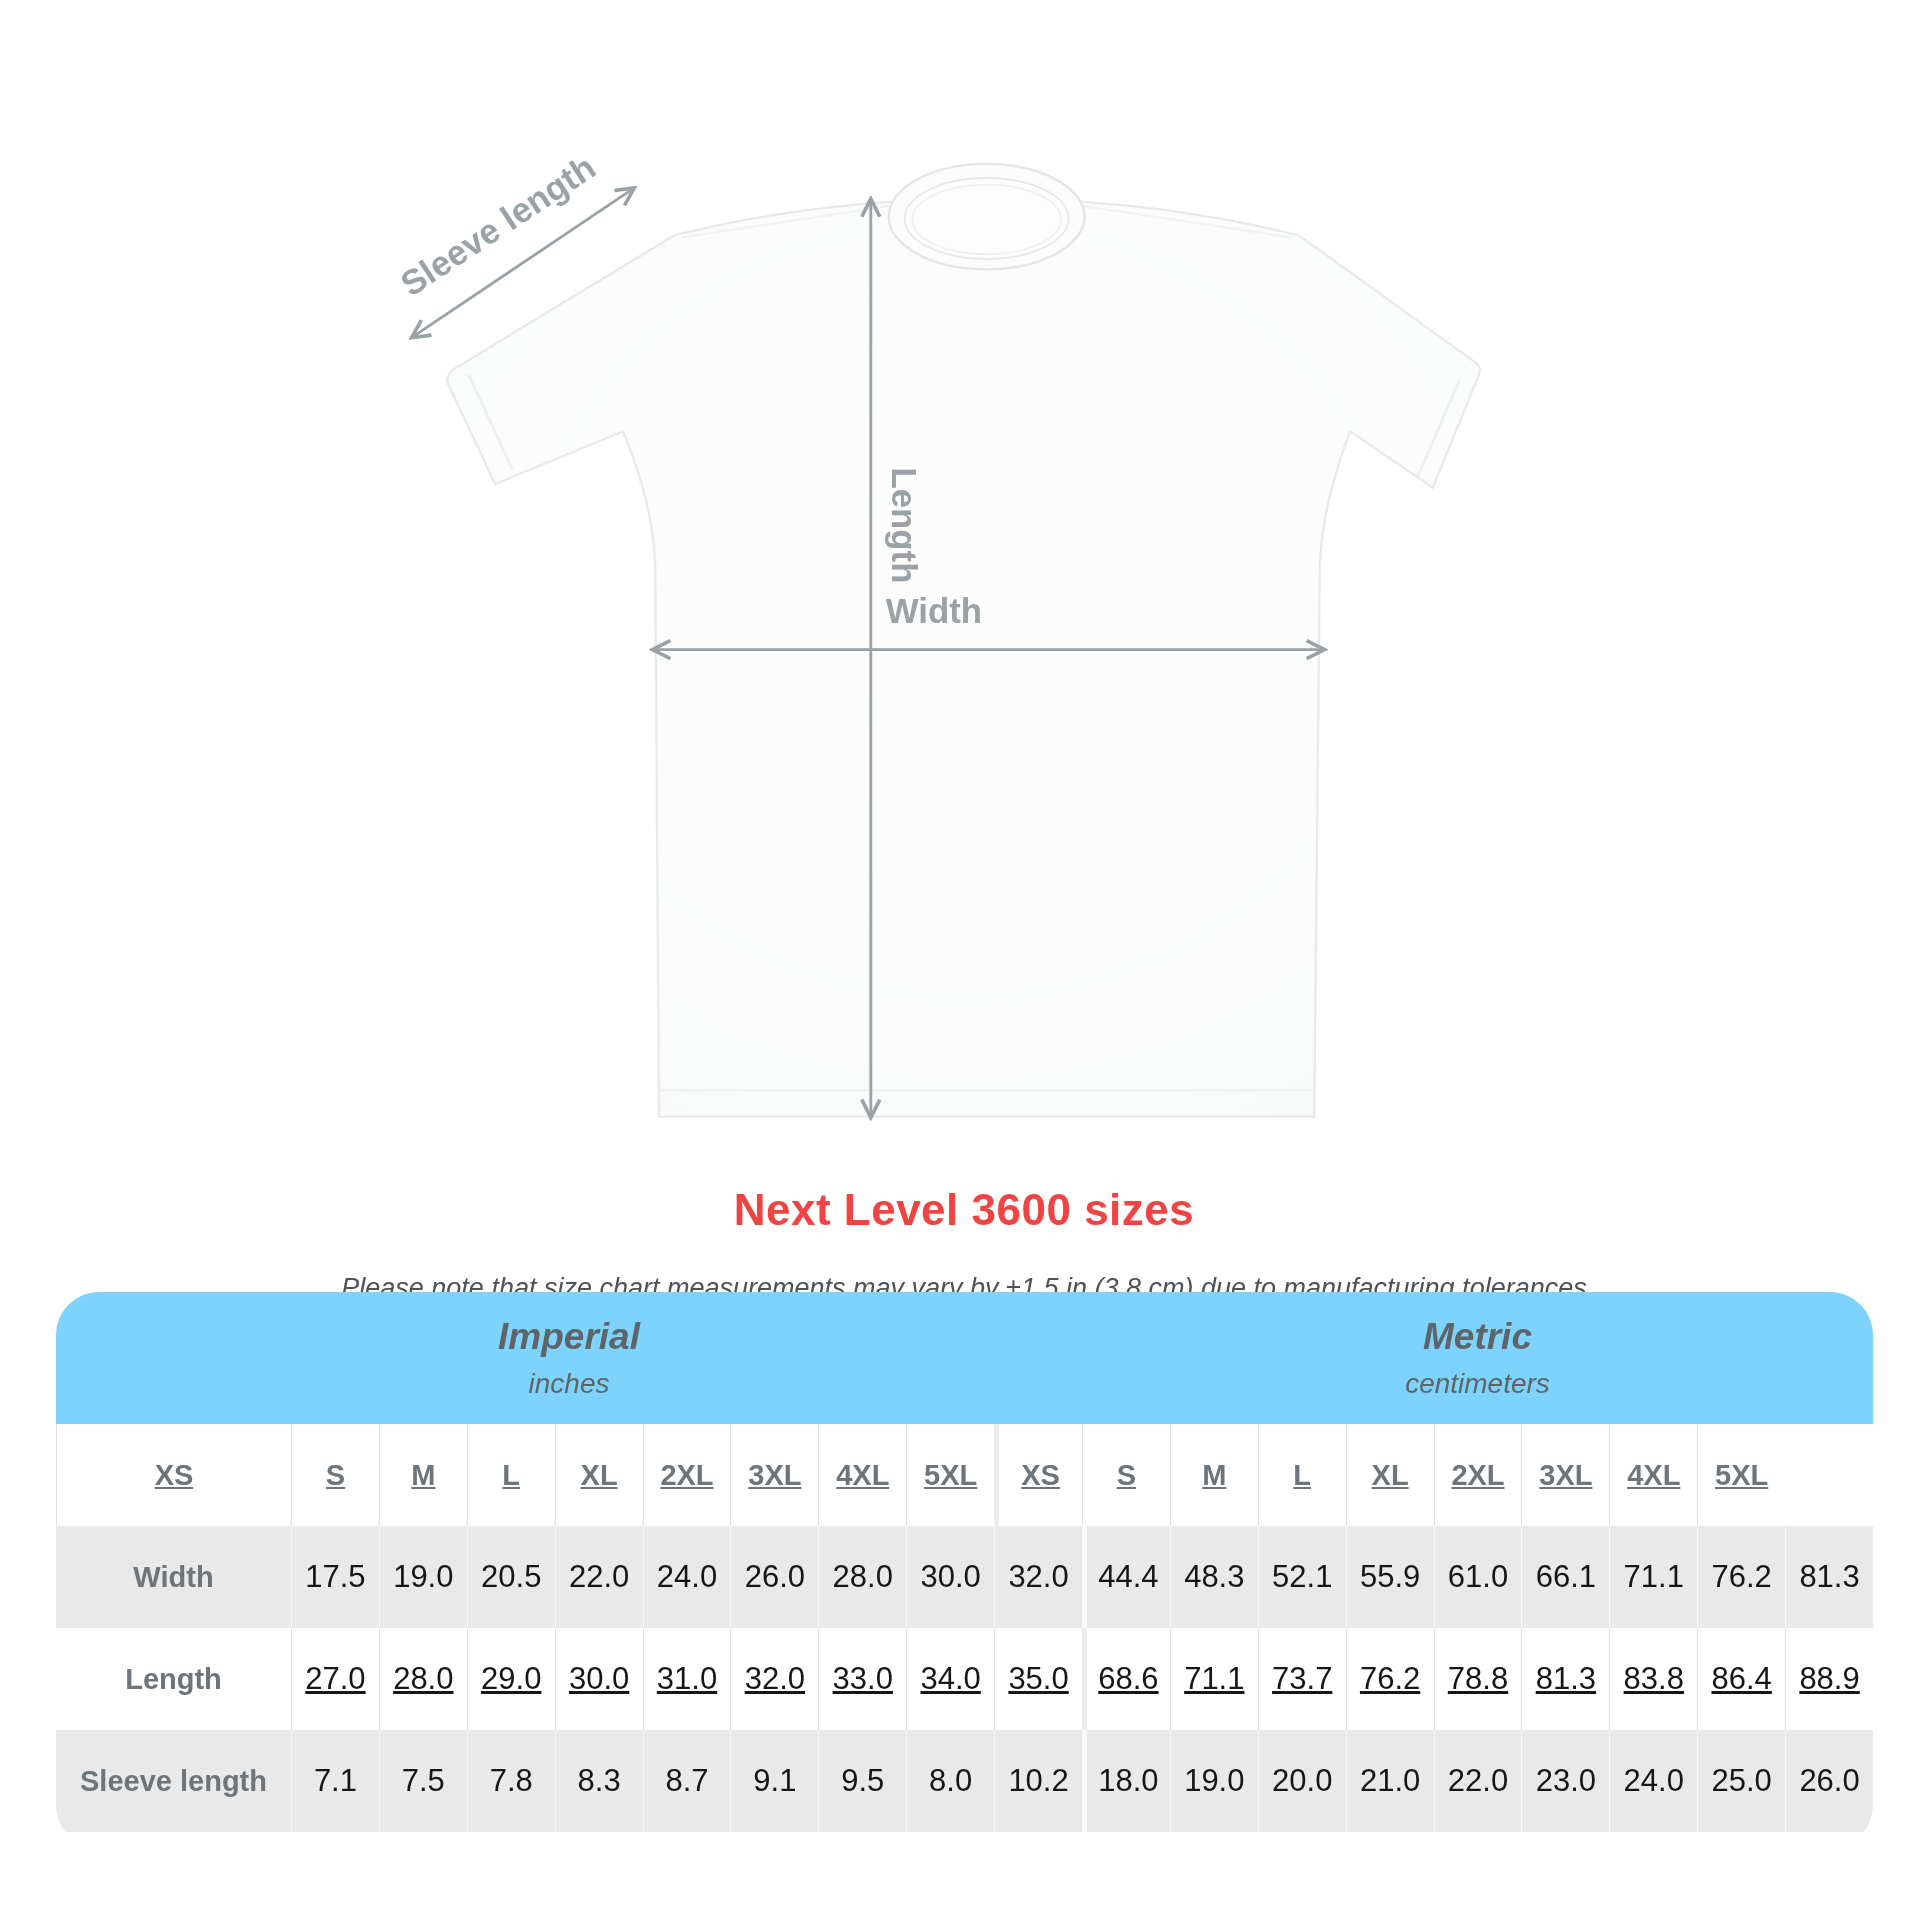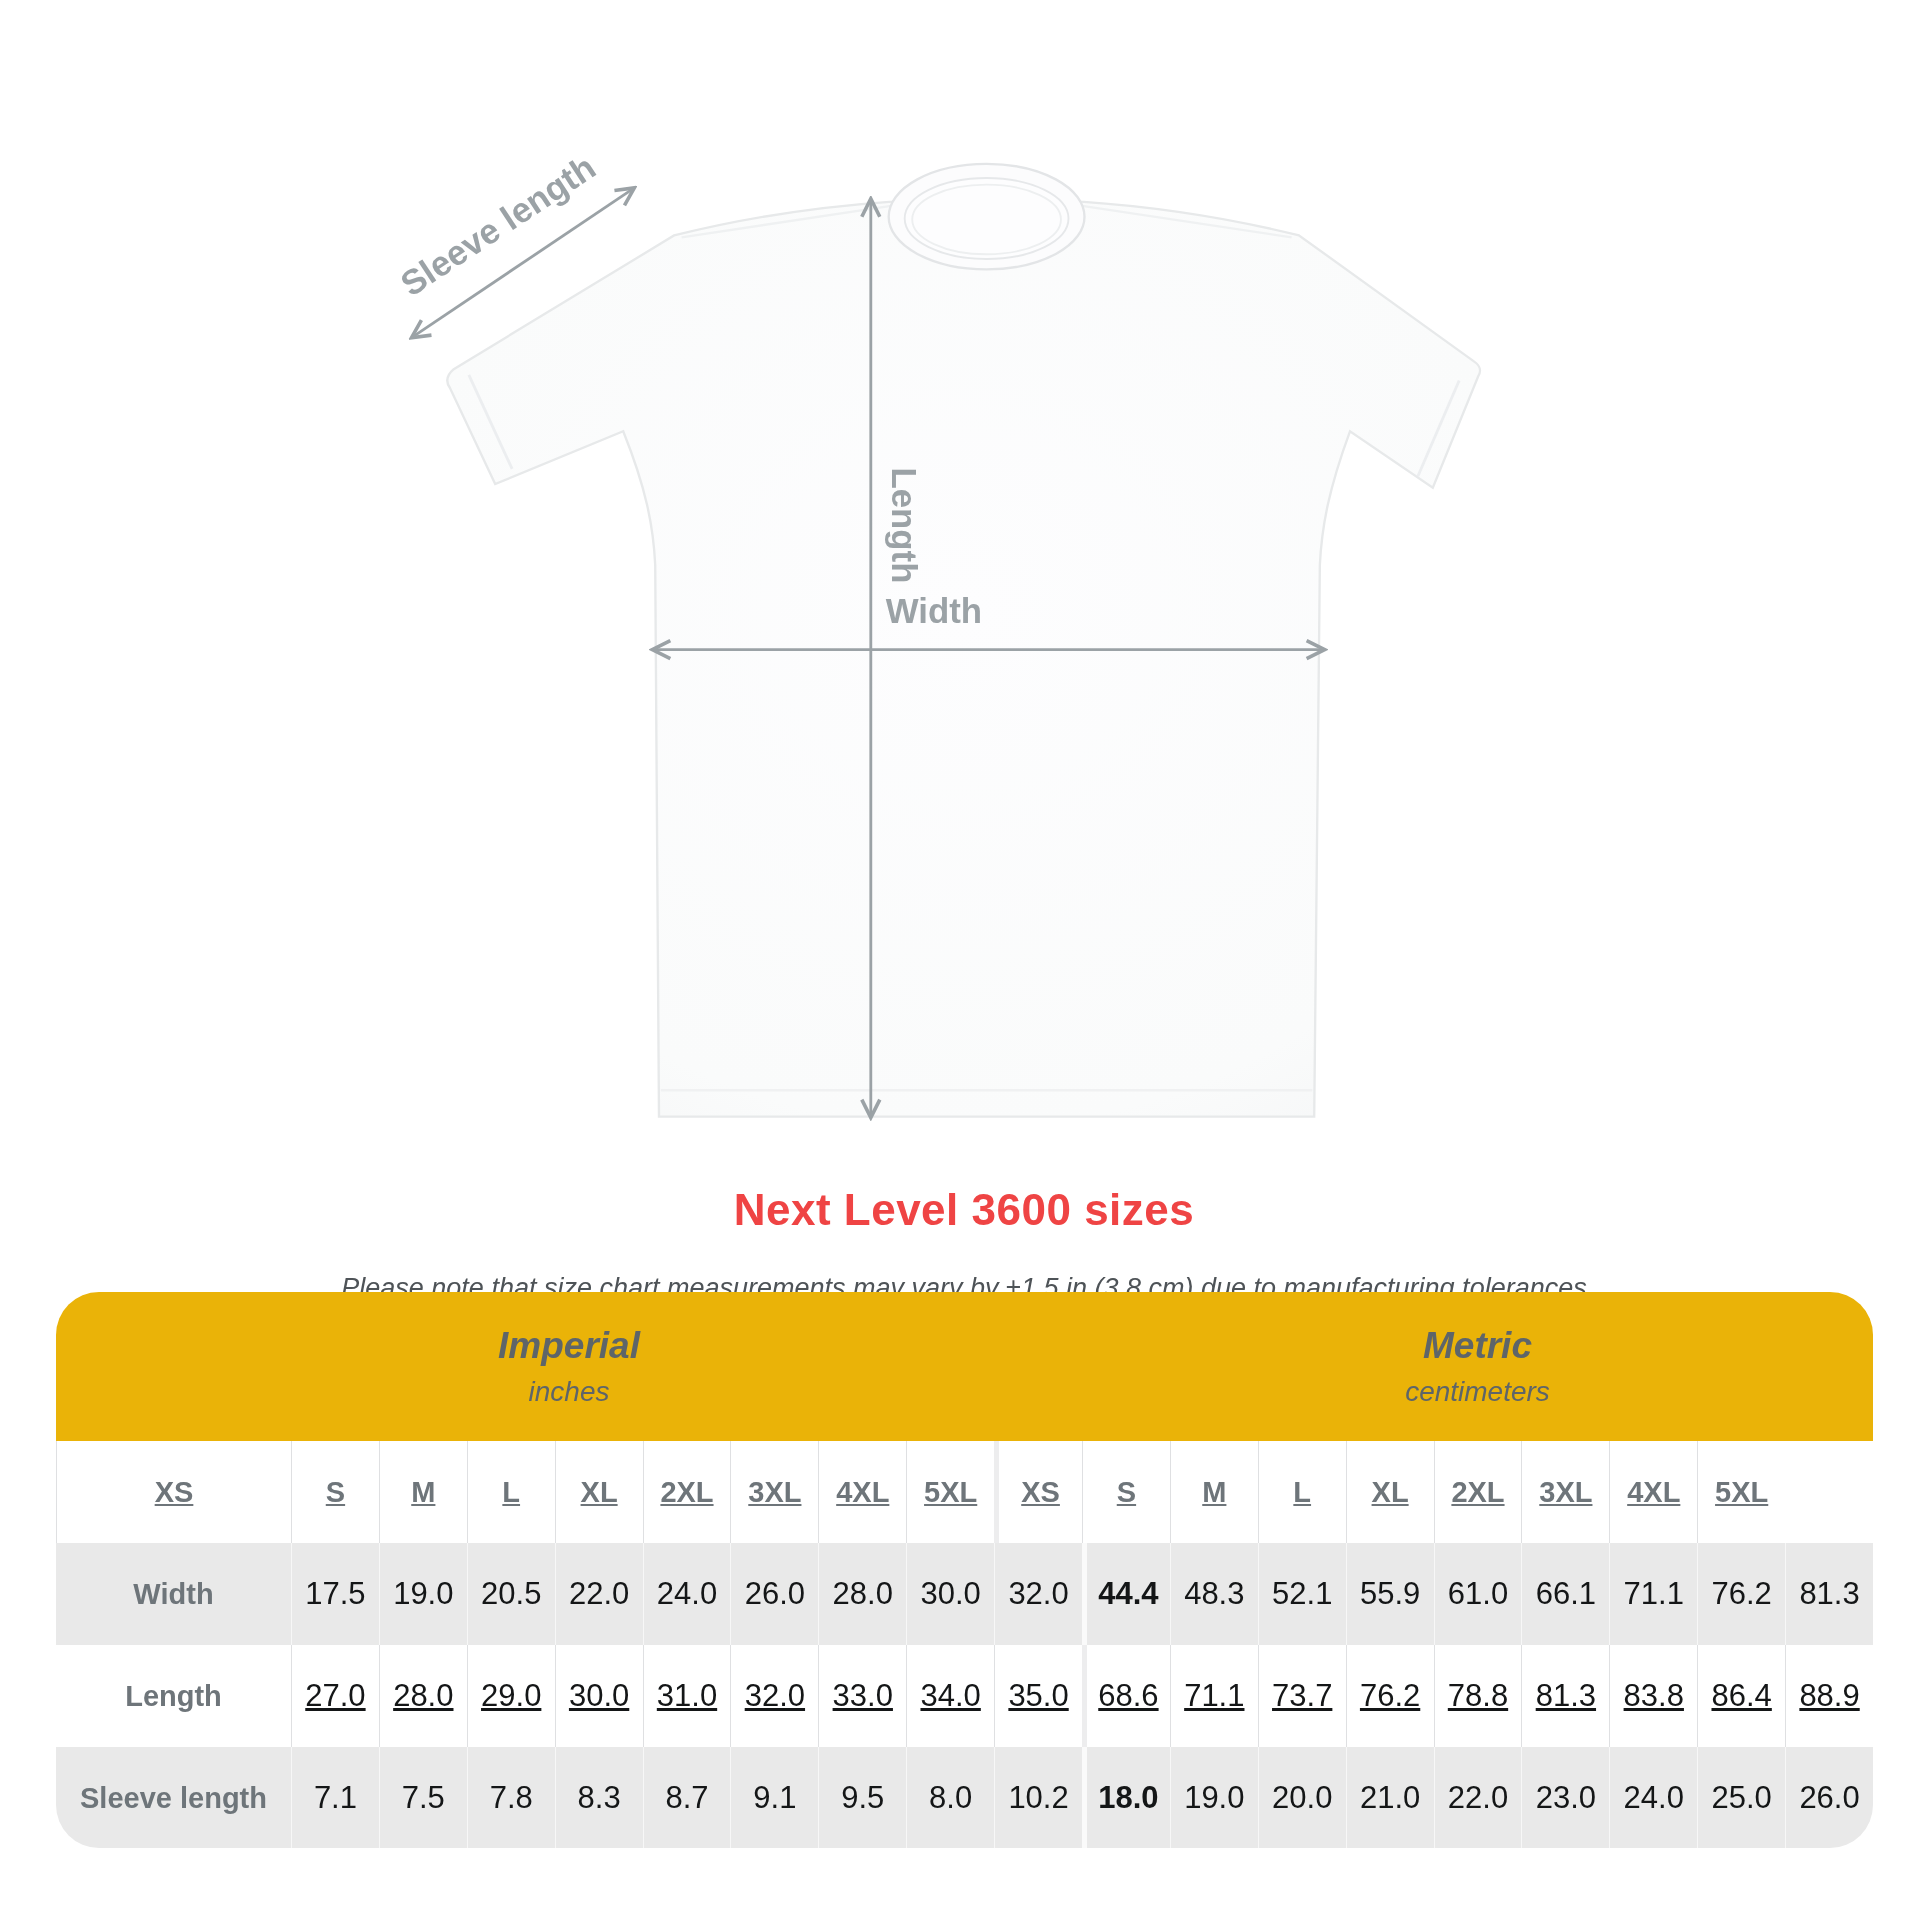--- a/index.html
+++ b/index.html
@@ -20,40 +20,40 @@
   .subtitle {
     position:absolute; left:0; top:1245px; width:1928px;
     text-align:center; font-size:27px; font-style:italic; color:#4e5357;margin-top:28px;
   }
 
   
   .sizetable {
     position:absolute; left:56px; top:1292px; width:1817px; height:556px;
     border-radius:43px; overflow:hidden; background:#ffffff;
   }
-  .band { display:grid; grid-template-columns:1026px 791px; height:149px; background:#eab308; }
+  .band { display:grid; grid-template-columns:1026px 791px; height:132px; background:#7dd3fc; }
   .bandcell { display:flex; flex-direction:column; align-items:center; justify-content:center; gap:9.4px; }
   .bandtitle { font-size:37px; font-weight:bold; font-style:italic; color:#5e6569; }
   .bandsub   { font-size:28px; font-style:italic; color:#5e6569; }
 
   .row { display:grid; grid-template-columns:235px repeat(18, 1fr); height:102px; }
   .row.white { background:#ffffff; }
   .row.gray  { background:#e9e9e9; }
   .cell {
     display:flex; align-items:center; justify-content:center;
     box-sizing:border-box; border-left:1.9px solid transparent;
   }
   .cell.label { font-size:29px; font-weight:bold; color:#6e757a; border-left:none; }
   .cell.head  { font-size:29px; font-weight:bold; color:#6e757a; }
   .cell.val   { font-size:31px; color:#141617; }
   .row.white .cell.b { border-left-color:#dfe0e2;text-decoration:underline; }
   .row.gray  .cell.b { border-left-color:rgba(255,255,255,0.65); }
   .cell.sep { border-left-width:5.6px; }
   .row.white .cell.sep { border-left-color:#ededee; }
-  .row.gray  .cell.sep { border-left-color:#fafafa;font-weight:bold; }
+  .row.gray  .cell.sep { border-left-color:#fafafa; }
 </style>
 </head>
 <body>
 
 <div class="page">
 
   <svg class="figure" viewBox="0 0 2048 1250">
     <defs>
       <radialGradient id="shirtGrad" cx="0.5" cy="0.45" r="0.75">
         <stop offset="0" stop-color="#fdfdfe"></stop>

